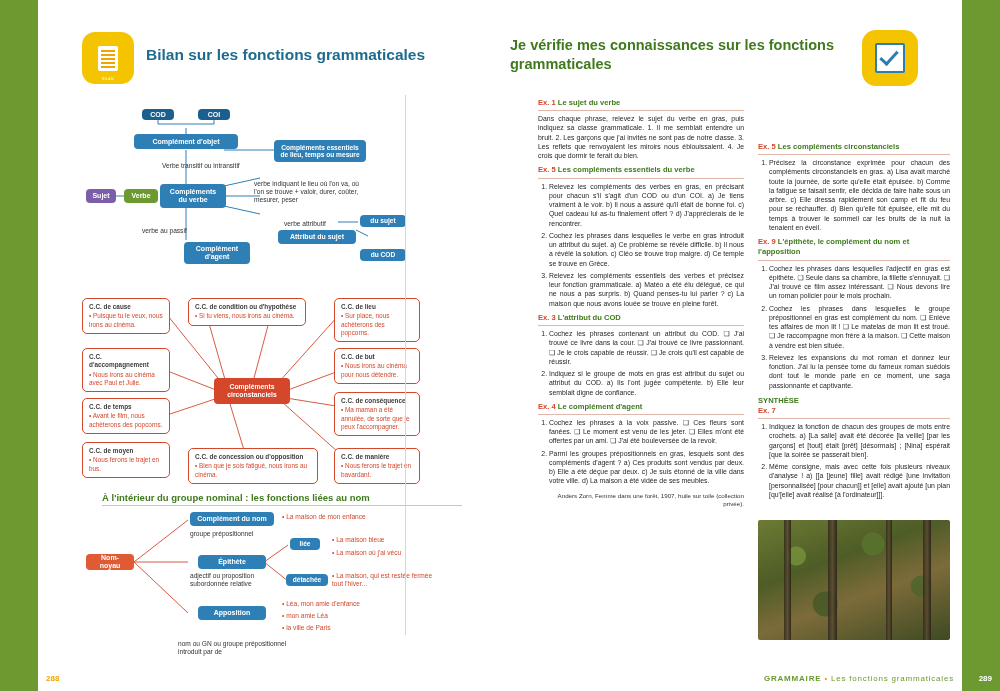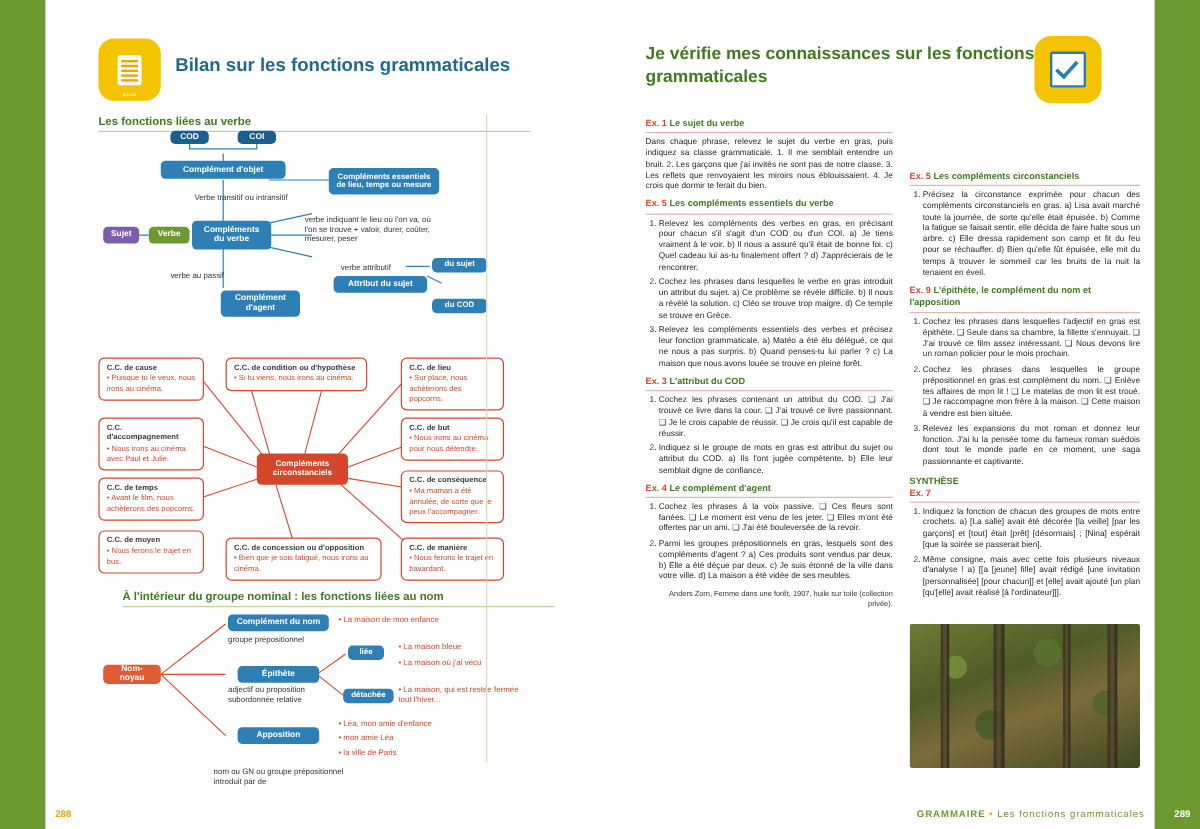--- a/index.html
+++ b/index.html
@@ -65,21 +65,21 @@
   .box-out .ex{color:#d4472b;}
   svg.wires{position:absolute;left:0;top:0;width:482px;height:691px;pointer-events:none;}
 
   
   .badge-right{
     position:absolute;right:44px;top:30px;width:56px;height:56px;border-radius:14px;background:#f5c400;
     display:flex;align-items:center;justify-content:center;
   }
   .badge-right .chk{width:26px;height:26px;border:2px solid #2b7fb0;background:#fff;border-radius:2px;position:relative;}
   .badge-right .chk:after{content:"";position:absolute;left:7px;top:2px;width:7px;height:15px;border:solid #2b7fb0;border-width:0 3px 3px 0;transform:rotate(42deg);}
-  .title-right{position:absolute;left:538px;top:36px;width:330px;font-size:14.5px;font-weight:bold;color:#3f7a1c;line-height:1.28;}
+  .title-right{position:absolute;left:510px;top:36px;width:330px;font-size:14.5px;font-weight:bold;color:#3f7a1c;line-height:1.28;}
 
   .rcol{position:absolute;top:98px;font-size:6.9px;line-height:1.34;color:#1f1f1f;}
   .rcol-a{left:538px;width:206px;}
   .rcol-b{left:758px;width:192px;margin-top:44px;}
   .ex-h{font-weight:bold;color:#d4472b;font-size:7.6px;margin:0 0 2px;}
   .ex-h .n{color:#d4472b;}
   .ex-h .t{color:#3f7a1c;}
   .ex-rule{height:1px;background:#e2b7ab;margin:1px 0 3px;}
   p.q{margin:0 0 5px;text-align:justify;}
   ol.q{margin:0 0 5px;padding-left:11px;}
@@ -152,23 +152,20 @@
 
       <g stroke="#d4472b" stroke-width="0.9" fill="none">
         <path d="M96,562 L150,520"></path>
         <path d="M96,562 L150,562"></path>
         <path d="M96,562 L150,613"></path>
         <path d="M226,562 L250,545"></path>
         <path d="M226,562 L250,581"></path>
       </g>
     </svg>
 
-    <div class="sec-h" style="left:44px;top:96px;width:360px;">
-      <span>Les fonctions liées au verbe</span><span class="rule"></span>
-    </div>
 
     <div class="node n-blue-d" style="left:104px;top:109px;width:32px;height:11px;font-size:7px;">COD</div>
     <div class="node n-blue-d" style="left:160px;top:109px;width:32px;height:11px;font-size:7px;">COI</div>
     <div class="node n-blue" style="left:96px;top:134px;width:104px;height:15px;font-size:7px;">Complément d'objet</div>
     <div class="node n-blue" style="left:236px;top:140px;width:92px;height:22px;font-size:6.6px;">Compléments essentiels de lieu, temps ou mesure</div>
     <div class="node n-violet" style="left:48px;top:189px;width:30px;height:14px;font-size:7px;">Sujet</div>
     <div class="node n-green" style="left:86px;top:189px;width:34px;height:14px;font-size:7px;">Verbe</div>
     <div class="node n-blue" style="left:122px;top:184px;width:66px;height:24px;font-size:7px;">Compléments du verbe</div>
     <div class="node n-blue" style="left:146px;top:242px;width:66px;height:22px;font-size:7px;">Complément d'agent</div>
     <div class="node n-blue" style="left:240px;top:230px;width:78px;height:14px;font-size:7px;">Attribut du sujet</div>

